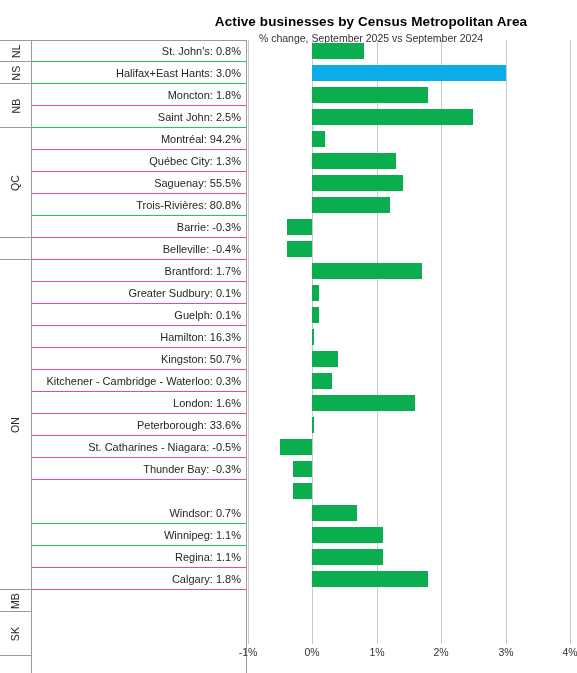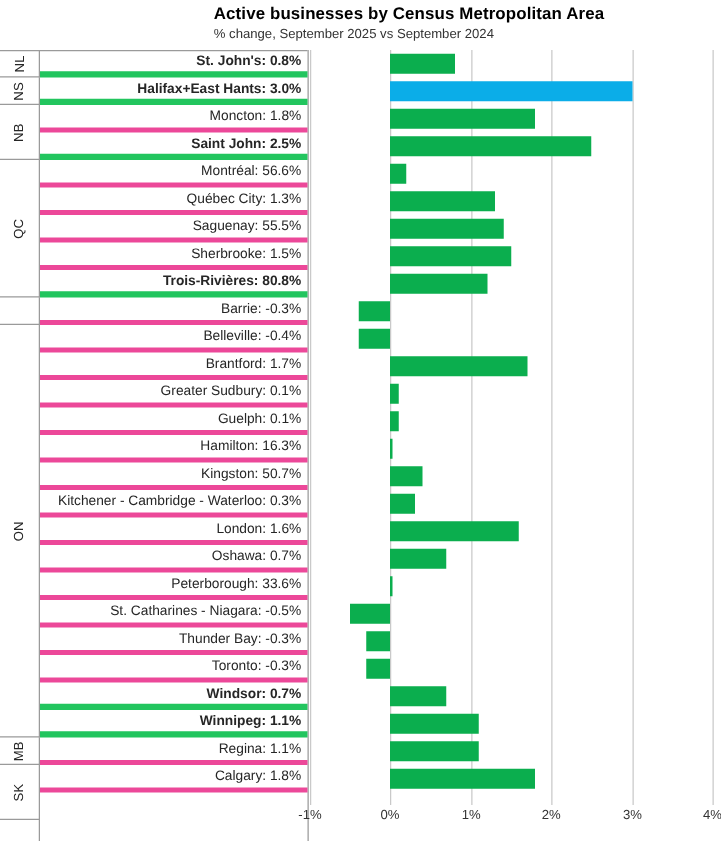--- a/index.html
+++ b/index.html
@@ -18,22 +18,22 @@
   #chart-root {
     position: absolute;
     left: 0; top: 0;
     width: 577px;
     height: 673px;
   }
   
   .title-block {
     position: absolute;
     right: 6px;
-    top: 3px;
-    text-align: left;
+    top: 14px;
+    text-align: center;
     width: 400px;
   }
   .chart-title {
     font-size: 13.5px;
     font-weight: bold;
     letter-spacing: 0.1px;
     color: #000000;
     line-height: 16px;
     white-space: nowrap;
   }
@@ -75,32 +75,31 @@
     height: 22px;
     box-sizing: border-box;
   }
   .row .label-cell {
     position: absolute;
     left: 32px;
     top: 0;
     width: 214px;
     height: 22px;
     box-sizing: border-box;
-    border-bottom: 4px solid #ec4899;
+    border-bottom: 1px solid #ec4899;
     display: flex;
     align-items: center;
     justify-content: flex-end;
     padding-right: 5px;
     font-size: 11px;
     color: #262626;
     white-space: nowrap;
   }
   .row.group-end .label-cell {
-    border-bottom: 5px solid #22c55e;
-    font-weight: bold;
+    border-bottom: 1px solid #22c55e;
   }
   .row .bar-cell {
     position: absolute;
     left: 248px;
     top: 0;
     width: 322px;
     height: 22px;
   }
   .bar {
     position: absolute;
@@ -245,43 +244,37 @@
           <div class="bar pos" style="left: 64.4px; width: 115.92px;"></div>
         </div>
       </div>
       <div class="row group-end">
         <div class="label-cell">Saint John: 2.5%</div>
         <div class="bar-cell">
           <div class="bar pos" style="left: 64.4px; width: 161px;"></div>
         </div>
       </div>
       <div class="row">
-        <div class="label-cell">Montréal: 56.6%</div>
+        <div class="label-cell">Montréal: 94.2%</div>
         <div class="bar-cell">
           <div class="bar pos" style="left: 64.4px; width: 12.88px;"></div>
         </div>
       </div>
       <div class="row">
         <div class="label-cell">Québec City: 1.3%</div>
         <div class="bar-cell">
           <div class="bar pos" style="left: 64.4px; width: 83.72px;"></div>
         </div>
       </div>
       <div class="row">
         <div class="label-cell">Saguenay: 55.5%</div>
         <div class="bar-cell">
           <div class="bar pos" style="left: 64.4px; width: 90.16px;"></div>
         </div>
       </div>
-      <div class="row">
-        <div class="label-cell">Sherbrooke: 1.5%</div>
-        <div class="bar-cell">
-          <div class="bar pos" style="left: 64.4px; width: 96.6px;"></div>
-        </div>
-      </div>
       <div class="row group-end">
         <div class="label-cell">Trois-Rivières: 80.8%</div>
         <div class="bar-cell">
           <div class="bar pos" style="left: 64.4px; width: 77.28px;"></div>
         </div>
       </div>
       <div class="row">
         <div class="label-cell">Barrie: -0.3%</div>
         <div class="bar-cell">
           <div class="bar neg" style="left: 38.64px; width: 25.76px;"></div>
@@ -329,45 +322,38 @@
           <div class="bar pos" style="left: 64.4px; width: 19.32px;"></div>
         </div>
       </div>
       <div class="row">
         <div class="label-cell">London: 1.6%</div>
         <div class="bar-cell">
           <div class="bar pos" style="left: 64.4px; width: 103.04px;"></div>
         </div>
       </div>
       <div class="row">
-        <div class="label-cell">Oshawa: 0.7%</div>
-        <div class="bar-cell">
-          <div class="bar pos" style="left: 64.4px; width: 45.08px;"></div>
-        </div>
-      </div>
-      <div class="row">
         <div class="label-cell">Peterborough: 33.6%</div>
         <div class="bar-cell">
           <div class="bar pos" style="left: 64.4px; width: 1.5px;"></div>
         </div>
       </div>
       <div class="row">
         <div class="label-cell">St. Catharines - Niagara: -0.5%</div>
         <div class="bar-cell">
           <div class="bar neg" style="left: 32.2px; width: 32.2px;"></div>
         </div>
       </div>
       <div class="row">
         <div class="label-cell">Thunder Bay: -0.3%</div>
         <div class="bar-cell">
           <div class="bar neg" style="left: 45.08px; width: 19.32px;"></div>
         </div>
       </div>
       <div class="row">
-        <div class="label-cell">Toronto: -0.3%</div>
         <div class="bar-cell">
           <div class="bar neg" style="left: 45.08px; width: 19.32px;"></div>
         </div>
       </div>
       <div class="row group-end">
         <div class="label-cell">Windsor: 0.7%</div>
         <div class="bar-cell">
           <div class="bar pos" style="left: 64.4px; width: 45.08px;"></div>
         </div>
       </div>

